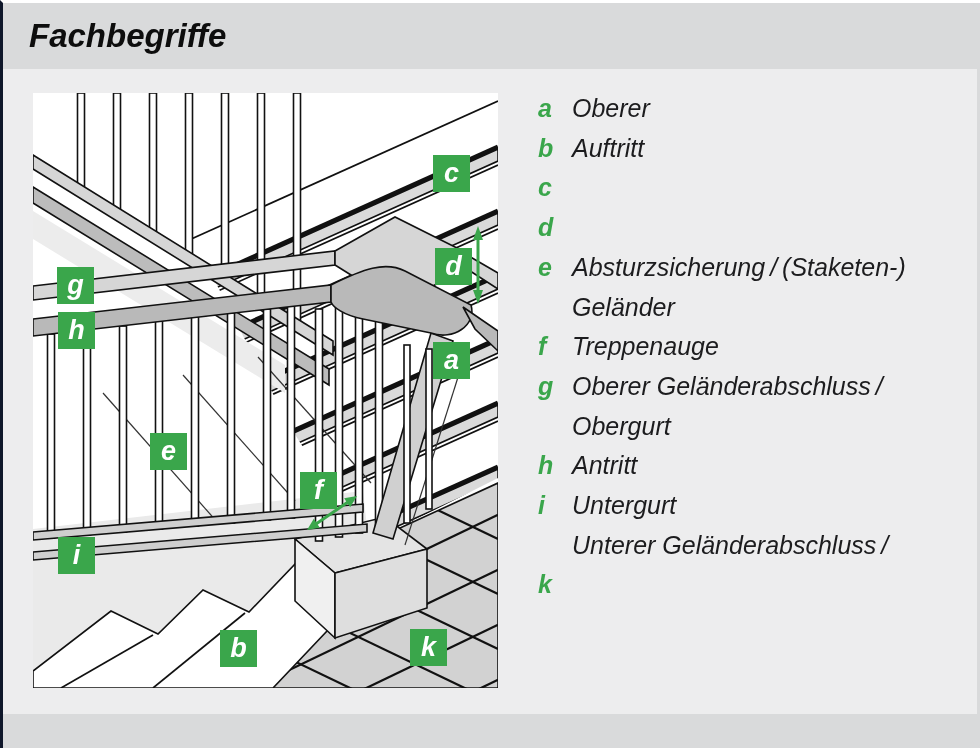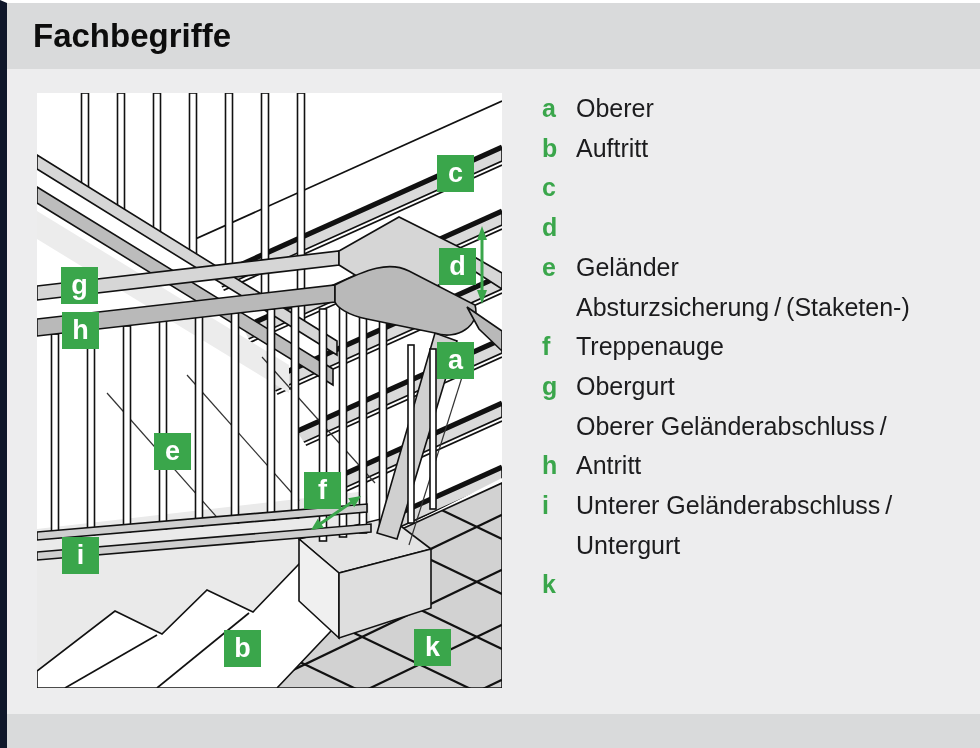--- a/index.html
+++ b/index.html
@@ -8,21 +8,21 @@
     --content-bg:#ededee;
     --ink:#1a1a1a;
   }
   *{box-sizing:border-box;margin:0;padding:0;}
   html,body{width:980px;height:748px;overflow:hidden;}
   body{
     background:#d9dadb;
     font-family:"Liberation Sans","DejaVu Sans",sans-serif;
     position:relative;
   }
-  .page{position:absolute;inset:0;border-left:7px solid #0f172a;border-top:3px solid #ffffff;}
+  .page{position:absolute;inset:0;border-left:3px solid #0f172a;border-top:3px solid #ffffff;font-style:italic;}
   .titlebar{
     position:absolute;left:0;top:0;width:977px;height:66px;
     background:var(--header-bg);
     display:flex;align-items:center;padding-left:26px;
   }
   .titlebar h1{
     font-size:33px;font-weight:bold;color:#0d0d0d;letter-spacing:0px;
   }
   .content{
     position:absolute;left:0;top:66px;width:974px;height:645px;
@@ -246,48 +246,48 @@
         </div>
         <div class="legend-row">
           <span class="legend-key">c</span>
         </div>
         <div class="legend-row">
           <span class="legend-key">d</span>
         </div>
         <div class="legend-row">
           <span class="legend-key">e</span>
           <div class="legend-text">
+            <div>Absturzsicherung / (Staketen-)</div>
             <div>Geländer</div>
-            <div>Absturzsicherung / (Staketen-)</div>
           </div>
         </div>
         <div class="legend-row">
           <span class="legend-key">f</span>
           <div class="legend-text">
             <div>Treppenauge</div>
           </div>
         </div>
         <div class="legend-row">
           <span class="legend-key">g</span>
           <div class="legend-text">
+            <div>Oberer Geländerabschluss /</div>
             <div>Obergurt</div>
-            <div>Oberer Geländerabschluss /</div>
           </div>
         </div>
         <div class="legend-row">
           <span class="legend-key">h</span>
           <div class="legend-text">
             <div>Antritt</div>
           </div>
         </div>
         <div class="legend-row">
           <span class="legend-key">i</span>
           <div class="legend-text">
+            <div>Untergurt</div>
             <div>Unterer Geländerabschluss /</div>
-            <div>Untergurt</div>
           </div>
         </div>
         <div class="legend-row">
           <span class="legend-key">k</span>
         </div>
       </div>
 
   </div>
 
 </div>

